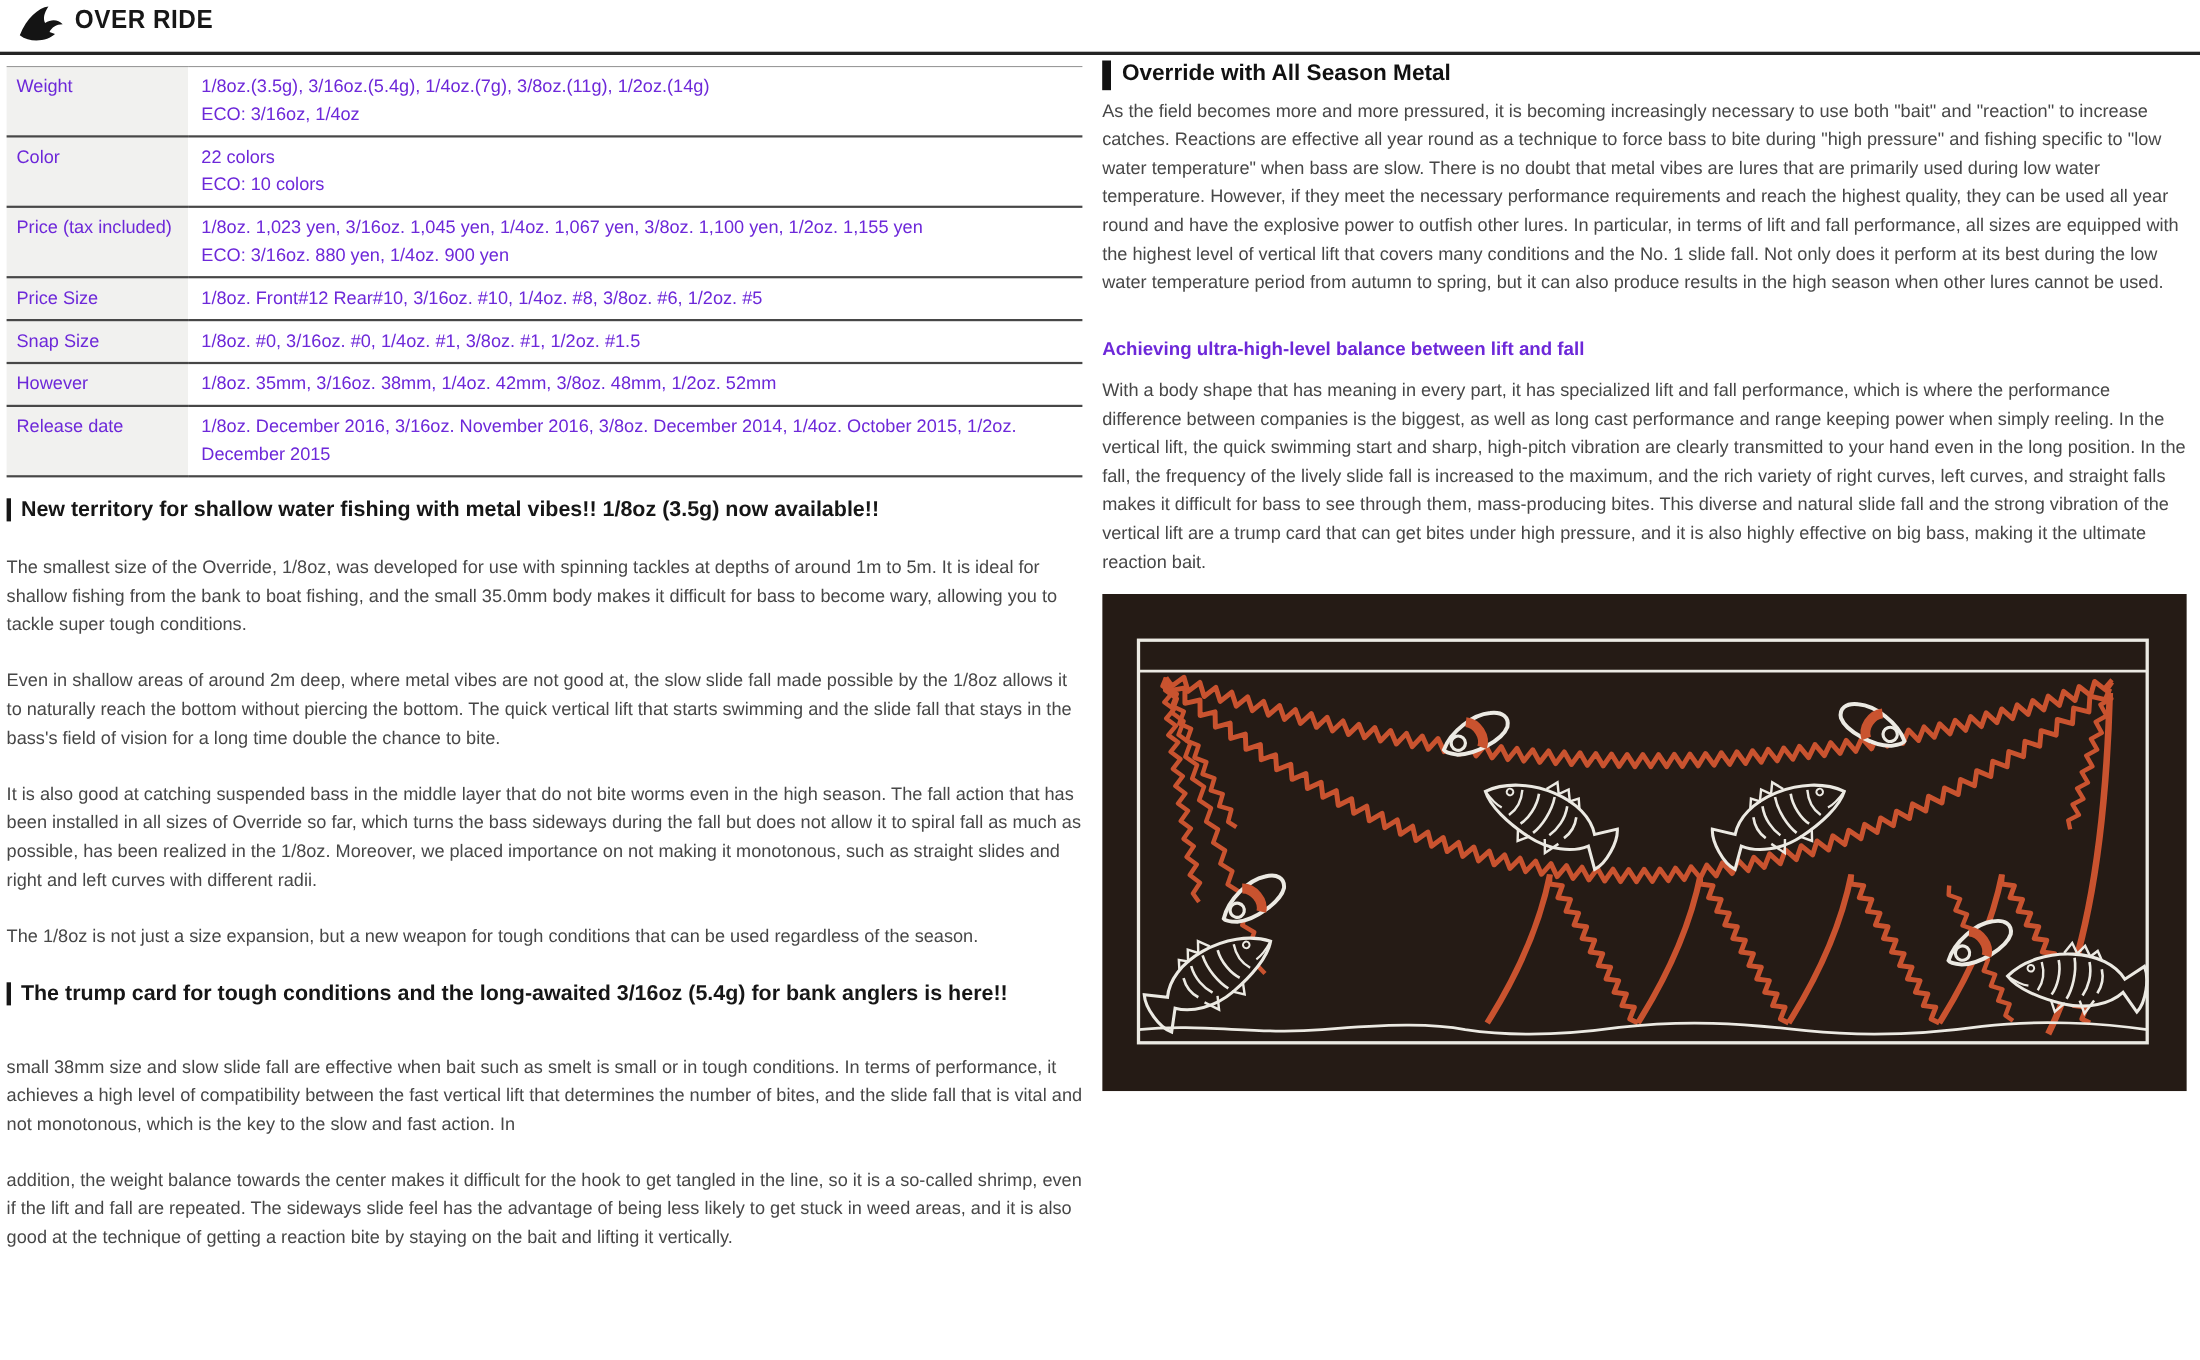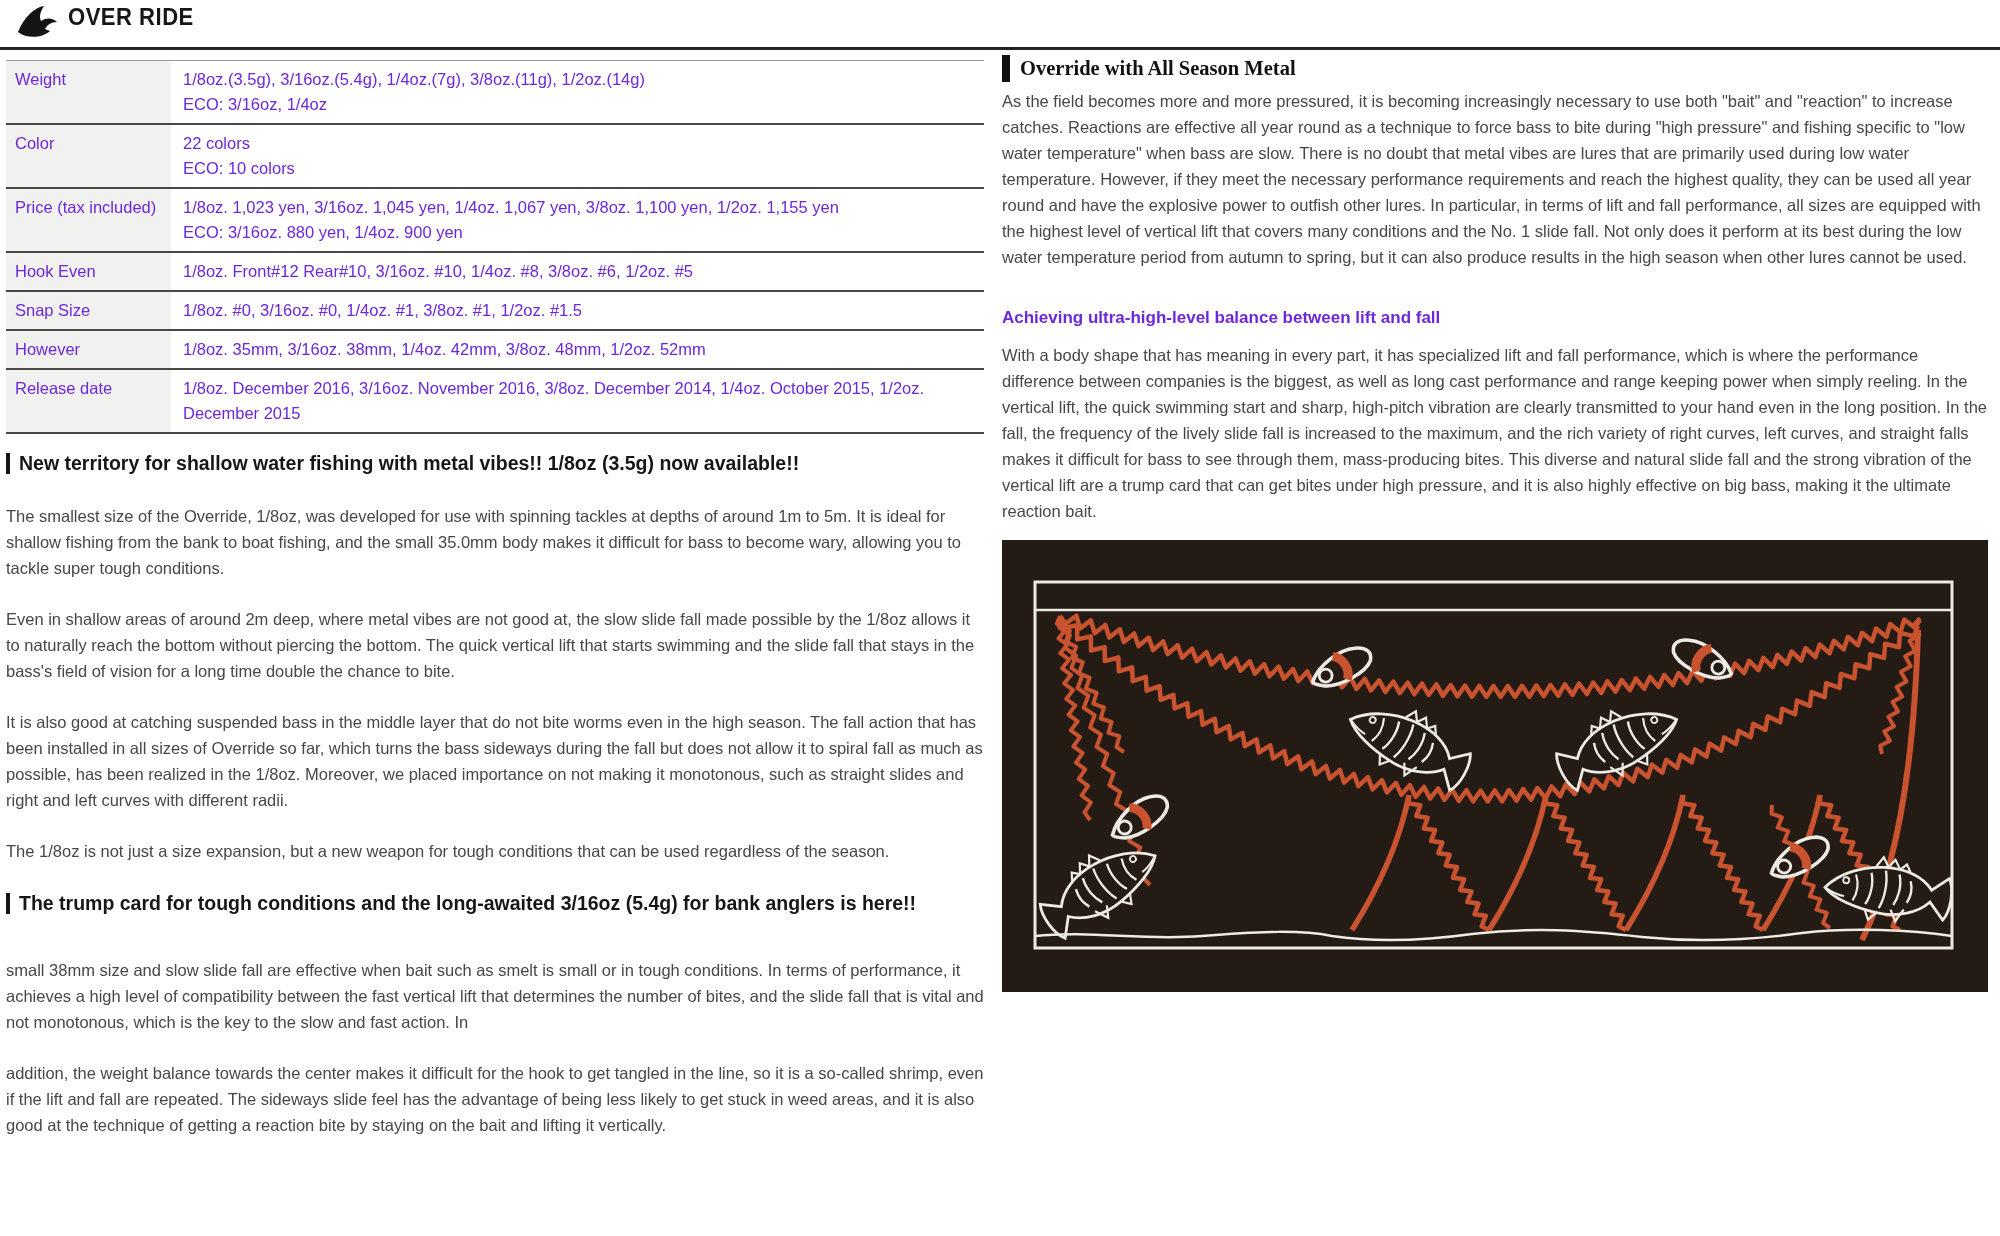--- a/index.html
+++ b/index.html
@@ -18,21 +18,21 @@
   
   table.spec{width:100%;border-collapse:collapse;border-top:1.5px solid #9a9a9a;border-bottom:2px solid #fca5a5;
              font-size:16.5px;line-height:25px;color:#6d28d9;table-layout:fixed;}
   table.spec tr{border-bottom:2px solid #474747;}
   table.spec th{width:148px;background:#f1f1ef;font-weight:400;text-align:left;vertical-align:top;padding:6px 8px 6px 9px;}
   table.spec td{background:#fff;vertical-align:top;padding:6px 8px 6px 12px;margin-top:24px;}
 
   
   .h-left{display:flex;align-items:center;margin:18px 0 28px 0;font-size:19.5px;font-weight:bold;color:#161616;}
   .h-left .bar{flex:0 0 auto;width:4px;height:21px;background:#161616;margin-right:9px;}
-  .h-right{display:flex;align-items:center;margin:0 0 6px 0;font-size:20.5px;font-weight:bold;color:#111;font-family:Liberation Serif, serif;}
+  .h-right{display:flex;align-items:flex-start;margin:0 0 6px 0;font-size:20.5px;font-weight:bold;color:#111;}
   .h-right .bar{flex:0 0 auto;width:8px;height:27px;background:#111;margin-right:10px;}
   .h-sub{font-size:17px;font-weight:bold;color:#6d28d9;margin:38px 0 0 0;}
 
   p.body{font-size:16.5px;line-height:26px;margin:0 0 25px 0;color:#474747;}
   .col-right p.body{margin-bottom:0;}
   .col-right p.first{margin:5px 0 0 0;}
   .col-right p.second{margin:14px 0 0 0;}
   .gap-big{height:42px;}
 
   
@@ -70,21 +70,21 @@
           </td>
         </tr>
         <tr>
           <th>Price (tax included)</th>
           <td>
             <div>1/8oz. 1,023 yen, 3/16oz. 1,045 yen, 1/4oz. 1,067 yen, 3/8oz. 1,100 yen, 1/2oz. 1,155 yen</div>
             <div>ECO: 3/16oz. 880 yen, 1/4oz. 900 yen</div>
           </td>
         </tr>
         <tr>
-          <th>Hook Even</th>
+          <th>Price Size</th>
           <td>
             <div>1/8oz. Front#12 Rear#10, 3/16oz. #10, 1/4oz. #8, 3/8oz. #6, 1/2oz. #5</div>
           </td>
         </tr>
         <tr>
           <th>Snap Size</th>
           <td>
             <div>1/8oz. #0, 3/16oz. #0, 1/4oz. #1, 3/8oz. #1, 1/2oz. #1.5</div>
           </td>
         </tr>

